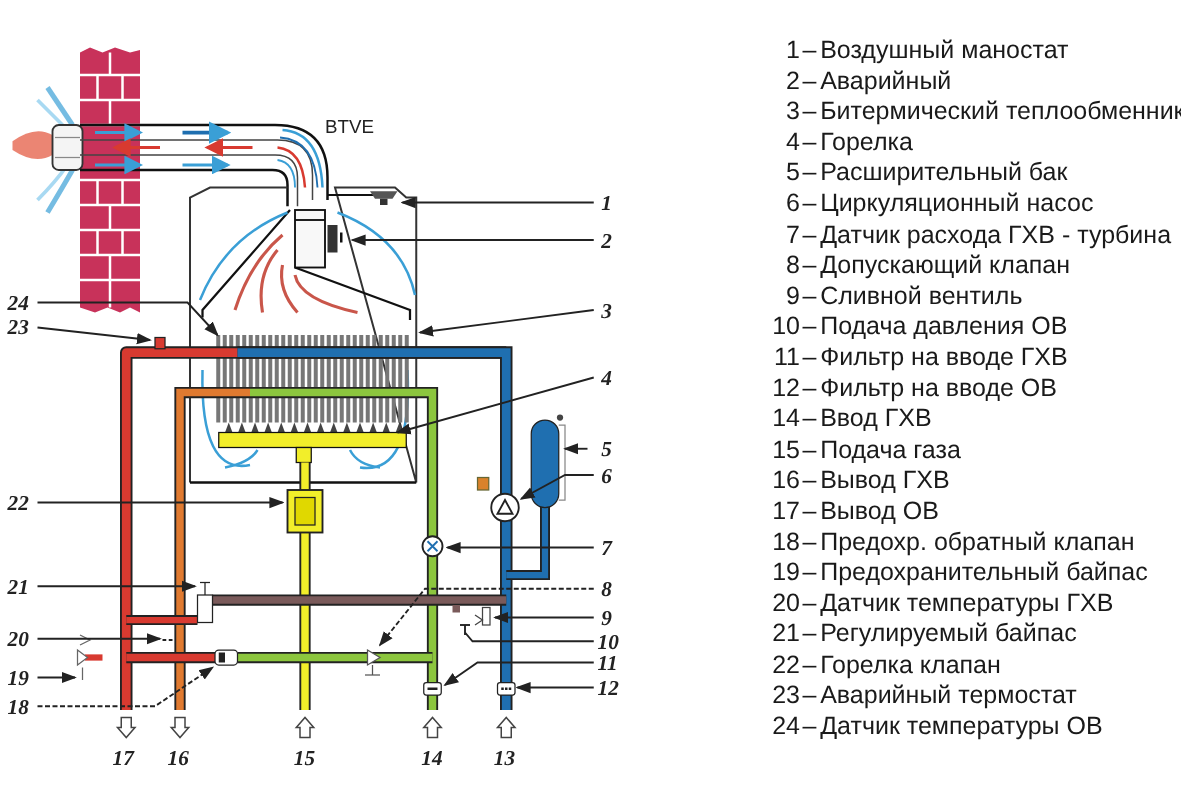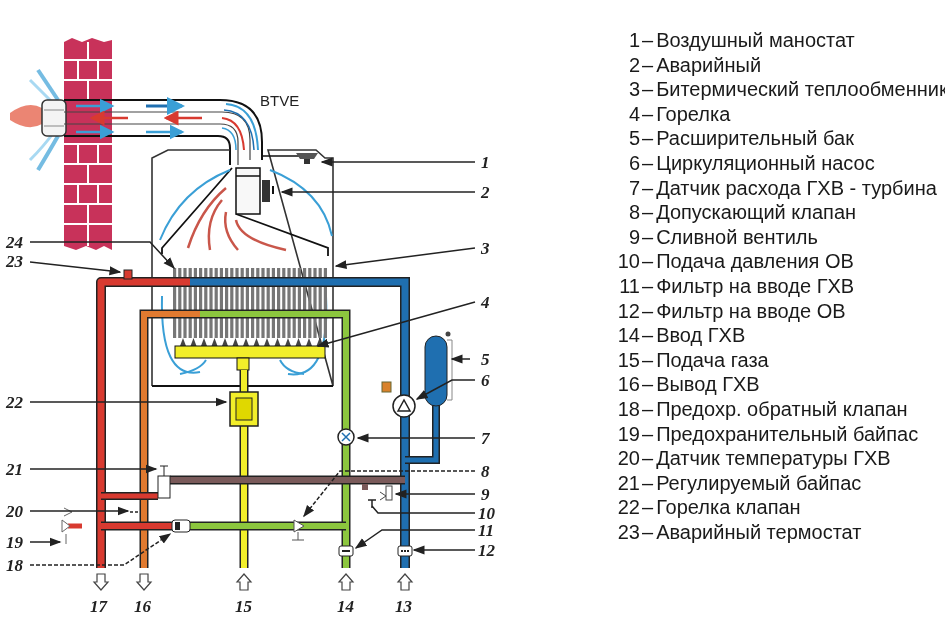--- a/index.html
+++ b/index.html
@@ -342,19 +342,21 @@
     <div class="legend-item"><span class="legend-num">6</span><span class="legend-dash">–</span><span>Циркуляционный насос</span></div>
     <div class="legend-item"><span class="legend-num">7</span><span class="legend-dash">–</span><span>Датчик расхода ГХВ - турбина</span></div>
     <div class="legend-item"><span class="legend-num">8</span><span class="legend-dash">–</span><span>Допускающий клапан</span></div>
     <div class="legend-item"><span class="legend-num">9</span><span class="legend-dash">–</span><span>Сливной вентиль</span></div>
     <div class="legend-item"><span class="legend-num">10</span><span class="legend-dash">–</span><span>Подача давления ОВ</span></div>
     <div class="legend-item"><span class="legend-num">11</span><span class="legend-dash">–</span><span>Фильтр на вводе ГХВ</span></div>
     <div class="legend-item"><span class="legend-num">12</span><span class="legend-dash">–</span><span>Фильтр на вводе ОВ</span></div>
     <div class="legend-item"><span class="legend-num">14</span><span class="legend-dash">–</span><span>Ввод ГХВ</span></div>
     <div class="legend-item"><span class="legend-num">15</span><span class="legend-dash">–</span><span>Подача газа</span></div>
     <div class="legend-item"><span class="legend-num">16</span><span class="legend-dash">–</span><span>Вывод ГХВ</span></div>
+    <div class="legend-item"><span class="legend-num">17</span><span class="legend-dash">–</span><span>Вывод ОВ</span></div>
     <div class="legend-item"><span class="legend-num">18</span><span class="legend-dash">–</span><span>Предохр. обратный клапан</span></div>
     <div class="legend-item"><span class="legend-num">19</span><span class="legend-dash">–</span><span>Предохранительный байпас</span></div>
     <div class="legend-item"><span class="legend-num">20</span><span class="legend-dash">–</span><span>Датчик температуры ГХВ</span></div>
     <div class="legend-item"><span class="legend-num">21</span><span class="legend-dash">–</span><span>Регулируемый байпас</span></div>
     <div class="legend-item"><span class="legend-num">22</span><span class="legend-dash">–</span><span>Горелка клапан</span></div>
     <div class="legend-item"><span class="legend-num">23</span><span class="legend-dash">–</span><span>Аварийный термостат</span></div>
+    <div class="legend-item"><span class="legend-num">24</span><span class="legend-dash">–</span><span>Датчик температуры ОВ</span></div>
   </div>
 
 </body></html>

